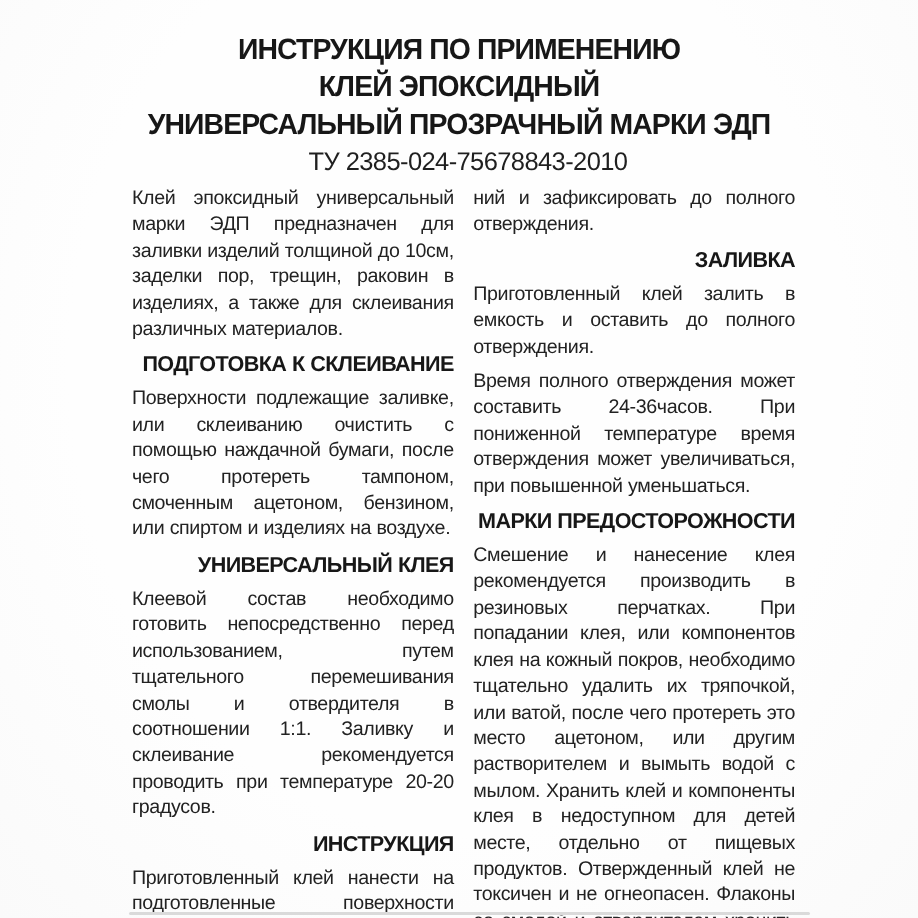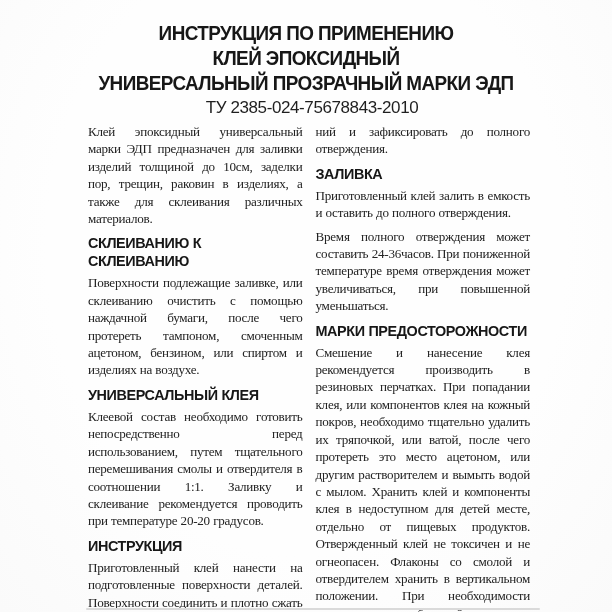--- a/index.html
+++ b/index.html
@@ -43,24 +43,24 @@
   }
   .col {
     flex: 1 1 0;
     text-align: justify;
     font-size: 13.1px;
     line-height: 17.4px;
     letter-spacing: -0.25px;
     word-spacing: 0.2px;
     color: #222222;
   }
-  .col p { margin: 0 0 6px 0; font-family: Liberation Serif, serif; }
+  .col p { margin: 0 0 6px 0; }
   .col p:last-child { margin-bottom: 0; }
   .col h3 {
-    text-align: left;
+    text-align: right;
     font-size: 14.4px;
     line-height: 18px;
     font-weight: bold;
     letter-spacing: -0.4px;
     margin: 7px 0 4px 0;
     color: #171717;
   }
   .bottom-edge {
     position: absolute;
     left: 86px;
@@ -80,21 +80,21 @@
     <div class="title-line">ИНСТРУКЦИЯ ПО ПРИМЕНЕНИЮ</div>
     <div class="title-line">КЛЕЙ ЭПОКСИДНЫЙ</div>
     <div class="title-line">УНИВЕРСАЛЬНЫЙ ПРОЗРАЧНЫЙ МАРКИ ЭДП</div>
     <div class="tu-line">ТУ 2385-024-75678843-2010</div>
   </div>
 
   <div class="cols">
 
     <div class="col">
       <p>Клей эпоксидный универсальный марки ЭДП предназначен для заливки изделий толщиной до 10см, заделки пор, трещин, раковин в изделиях, а также для склеивания различных материалов.</p>
-      <h3>СКЛЕИВАНИЮ К СКЛЕИВАНИЮ</h3>
+      <h3>ПОДГОТОВКА К СКЛЕИВАНИЕ</h3>
       <p>Поверхности подлежащие заливке, или склеиванию очистить с помощью наждачной бумаги, после чего протереть тампоном, смоченным ацетоном, бензином, или спиртом и изделиях на воздухе.</p>
       <h3>УНИВЕРСАЛЬНЫЙ КЛЕЯ</h3>
       <p>Клеевой состав необходимо готовить непосредственно перед использованием, путем тщательного перемешивания смолы и отвердителя в соотношении 1:1. Заливку и склеивание рекомендуется проводить при температуре 20-20 градусов.</p>
       <h3>ИНСТРУКЦИЯ</h3>
       <p>Приготовленный клей нанести на подготовленные поверхности деталей. Поверхности соединить и плотно сжать с помощью каких-либо приспособле-</p>
     </div>
 
     <div class="col">
       <p>ний и зафиксировать до полного отверждения.</p>
       <h3>ЗАЛИВКА</h3>

